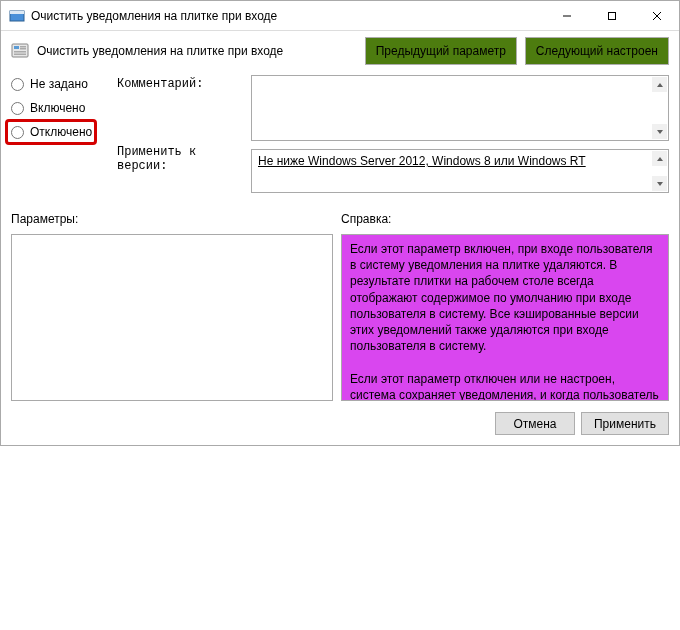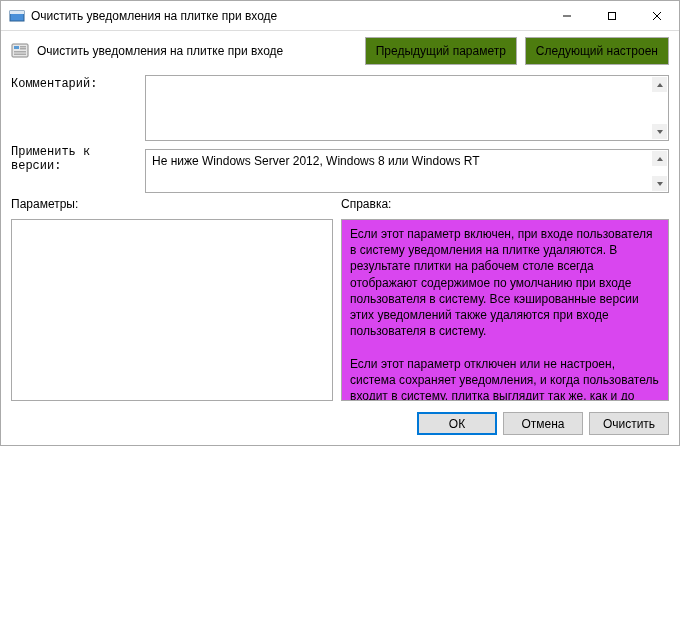--- a/index.html
+++ b/index.html
@@ -147,38 +147,39 @@
     overflow: hidden;
   }
   .req-box {
     height: 44px;
     border: 1px solid #a9a9a9;
     background: #fff;
     position: relative;
     padding: 4px 16px 2px 6px;
     font-size: 12px;
     overflow: hidden;
+    text-decoration: underline;
   }
   .scrollbtn {
     position: absolute;
     right: 1px;
     width: 15px;
     height: 15px;
     background: #f0f0f0;
     display:flex;align-items:center;justify-content:center;
     cursor: pointer;
   }
   .scrollbtn.up { top: 1px; }
   .scrollbtn.down { bottom: 1px; }
   .scrollbtn svg { width:8px; height:8px; }
 
   
   .midlabels {
     display: flex;
-    margin-top: 0;
+    margin-top: 15px;
     margin-bottom: 4px;
   }
   .midlabels .left { width: 330px; }
   .midlabels .right { flex:1; }
 
   
   .lower {
     display: flex;
     gap: 8px;
     flex: 1;
@@ -271,20 +272,35 @@
     </span>
     <span class="htitle">Очистить уведомления на плитке при входе</span>
     <button class="navbtn">Предыдущий параметр</button>
     <button class="navbtn">Следующий настроен</button>
   </div>
 
   <div class="body">
 
     <div class="upper">
 
+      <div class="radios">
+        <label class="radio">
+          <input type="radio" name="state" style="">
+          <span class="radio-label">Не задано</span>
+        </label>
+        <label class="radio">
+          <input type="radio" name="state" style="">
+          <span class="radio-label">Включено</span>
+        </label>
+        <label class="radio">
+          <span class="highlight"></span>
+          <input type="radio" name="state" style="">
+          <span class="radio-label">Отключено</span>
+        </label>
+      </div>
 
       <div class="labels-col">
         <span class="lbl">Комментарий:</span>
         <span class="lbl">Применить к версии:</span>
       </div>
 
       <div class="fields-col">
         <div class="comment-box">
           <span></span>
           <div class="scrollbtn up">
@@ -324,18 +340,17 @@
       <div class="help-box">Если этот параметр включен, при входе пользователя в систему уведомления на плитке удаляются. В результате плитки на рабочем столе всегда отображают содержимое по умолчанию при входе пользователя в систему. Все кэшированные версии этих уведомлений также удаляются при входе пользователя в систему.
 
 Если этот параметр отключен или не настроен, система сохраняет уведомления, и когда пользователь входит в систему, плитка выглядит так же, как и до выхода, включая историю предыдущих уведомлений для каждой плитки.
 
 Этот параметр не препятствует появлению новых уведомлений. Для предотвращения появления новых уведомлений см. параметр «Отключить уведомления приложения».</div>
     </div>
 
   </div>
 
   <div class="footer">
-    <button class="dlgbtn default">ОК</button>
     <button class="dlgbtn">Отмена</button>
-    <button class="dlgbtn">Очистить</button>
+    <button class="dlgbtn">Применить</button>
   </div>
 
 </div>
 
 </body></html>

